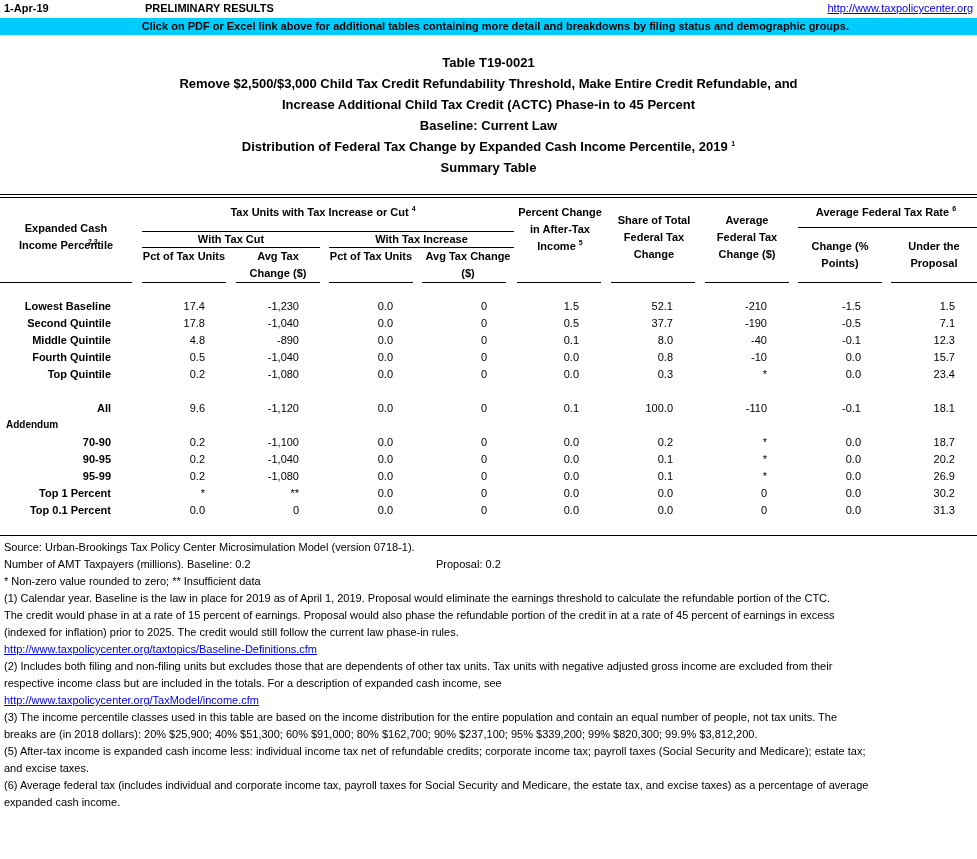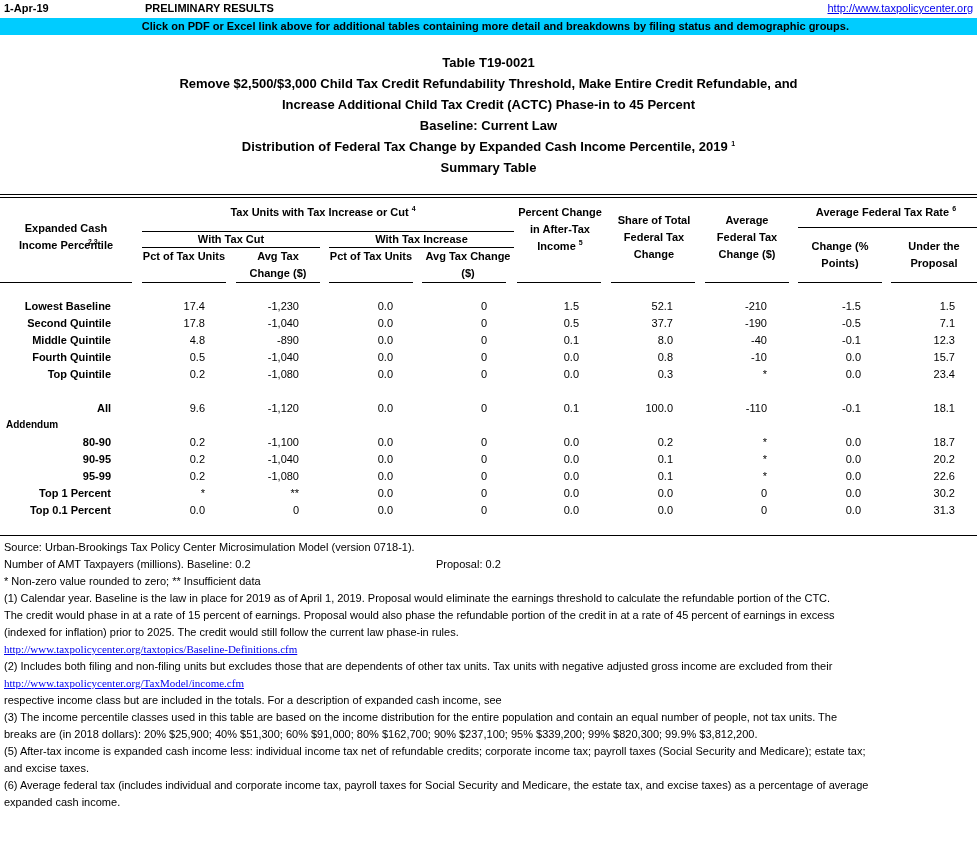--- a/index.html
+++ b/index.html
@@ -23,21 +23,21 @@
 
   .hdr { position: absolute; font-weight: bold; font-size: 11px; text-align: center; line-height: 17px; }
 
   .row { position: absolute; left: 0; width: 977px; height: 17px; font-size: 11px; }
   .row .label { position: absolute; left: 0; width: 111px; text-align: right; font-weight: bold; top: 2px; }
   .row .cell { position: absolute; text-align: right; top: 2px; }
   .addendum-label { position: absolute; left: 0; font-weight: bold; font-size: 10px; margin-left: 6px; }
 
   .notes { position: absolute; left: 4px; top: 539px; width: 970px; font-size: 11px; line-height: 17px; }
   .notes .line { white-space: nowrap; }
-  .notes a { color: #0000ee; text-decoration: underline; cursor: pointer; font-family: Liberation Serif, serif; }
+  .notes a { color: #0000ee; text-decoration: underline; cursor: pointer; }
   .amt-proposal { position: absolute; left: 432px; }
 </style>
 </head>
 <body>
 
 <div class="top-row">
   <span class="date">1-Apr-19</span>
   <span class="prelim">PRELIMINARY RESULTS</span>
   <a class="toplink">http://www.taxpolicycenter.org</a>
 </div>
@@ -170,21 +170,21 @@
       <span class="cell" style="left: 506px; width: 73px;">0.1</span>
       <span class="cell" style="left: 600px; width: 73px;">100.0</span>
       <span class="cell" style="left: 694px; width: 73px;">-110</span>
       <span class="cell" style="left: 788px; width: 73px;">-0.1</span>
       <span class="cell" style="left: 882px; width: 73px;">18.1</span>
     </div>
   </div>
 <div class="addendum-label" style="top:419px;">Addendum</div>
 <div id="addendum-rows">
     <div class="row" style="top: 434px;">
-      <span class="label">80-90</span>
+      <span class="label">70-90</span>
       <span class="cell" style="left: 132px; width: 73px;">0.2</span>
       <span class="cell" style="left: 226px; width: 73px;">-1,100</span>
       <span class="cell" style="left: 320px; width: 73px;">0.0</span>
       <span class="cell" style="left: 414px; width: 73px;">0</span>
       <span class="cell" style="left: 506px; width: 73px;">0.0</span>
       <span class="cell" style="left: 600px; width: 73px;">0.2</span>
       <span class="cell" style="left: 694px; width: 73px;">*</span>
       <span class="cell" style="left: 788px; width: 73px;">0.0</span>
       <span class="cell" style="left: 882px; width: 73px;">18.7</span>
     </div>
@@ -203,21 +203,21 @@
     <div class="row" style="top: 468px;">
       <span class="label">95-99</span>
       <span class="cell" style="left: 132px; width: 73px;">0.2</span>
       <span class="cell" style="left: 226px; width: 73px;">-1,080</span>
       <span class="cell" style="left: 320px; width: 73px;">0.0</span>
       <span class="cell" style="left: 414px; width: 73px;">0</span>
       <span class="cell" style="left: 506px; width: 73px;">0.0</span>
       <span class="cell" style="left: 600px; width: 73px;">0.1</span>
       <span class="cell" style="left: 694px; width: 73px;">*</span>
       <span class="cell" style="left: 788px; width: 73px;">0.0</span>
-      <span class="cell" style="left: 882px; width: 73px;">22.6</span>
+      <span class="cell" style="left: 882px; width: 73px;">26.9</span>
     </div>
     <div class="row" style="top: 485px;">
       <span class="label">Top 1 Percent</span>
       <span class="cell" style="left: 132px; width: 73px;">*</span>
       <span class="cell" style="left: 226px; width: 73px;">**</span>
       <span class="cell" style="left: 320px; width: 73px;">0.0</span>
       <span class="cell" style="left: 414px; width: 73px;">0</span>
       <span class="cell" style="left: 506px; width: 73px;">0.0</span>
       <span class="cell" style="left: 600px; width: 73px;">0.0</span>
       <span class="cell" style="left: 694px; width: 73px;">0</span>
@@ -245,21 +245,21 @@
   <div class="line" style="position:relative;">
     <span>Number of AMT Taxpayers (millions).  Baseline: 0.2</span>
     <span class="amt-proposal">Proposal: 0.2</span>
   </div>
   <div class="line">* Non-zero value rounded to zero; ** Insufficient data</div>
   <div class="line">(1) Calendar year. Baseline is the law in place for 2019 as of April 1, 2019. Proposal would eliminate the earnings threshold to calculate the refundable portion of the CTC.</div>
   <div class="line">The credit would phase in at a rate of 15 percent of earnings. Proposal would also phase the refundable portion of the credit  in at a rate of 45 percent of earnings in excess</div>
   <div class="line">(indexed for inflation) prior to 2025. The credit would still follow the current law phase-in rules.</div>
   <div class="line"><a>http://www.taxpolicycenter.org/taxtopics/Baseline-Definitions.cfm</a></div>
   <div class="line">(2) Includes both filing and non-filing units but excludes those that are dependents of other tax units. Tax units with negative adjusted gross income are excluded from their</div>
+  <div class="line">respective income class but are included in the totals. For a description of expanded cash income, see</div>
   <div class="line"><a>http://www.taxpolicycenter.org/TaxModel/income.cfm</a></div>
-  <div class="line">respective income class but are included in the totals. For a description of expanded cash income, see</div>
   <div class="line">(3) The income percentile classes used in this table are based on the income distribution for the entire population and contain an equal number of people, not tax units. The</div>
   <div class="line">breaks are (in 2018 dollars): 20% $25,900; 40% $51,300; 60% $91,000; 80% $162,700; 90% $237,100; 95% $339,200; 99% $820,300; 99.9% $3,812,200.</div>
   <div class="line">(5) After-tax income is expanded cash income less: individual income tax net of refundable credits; corporate income tax; payroll taxes (Social Security and Medicare); estate tax;</div>
   <div class="line">and excise taxes.</div>
   <div class="line">(6) Average federal tax (includes individual and corporate income tax, payroll taxes for Social Security and Medicare, the estate tax, and excise taxes) as a percentage of average</div>
   <div class="line">expanded cash income.</div>
 </div>
 
 </body></html>

